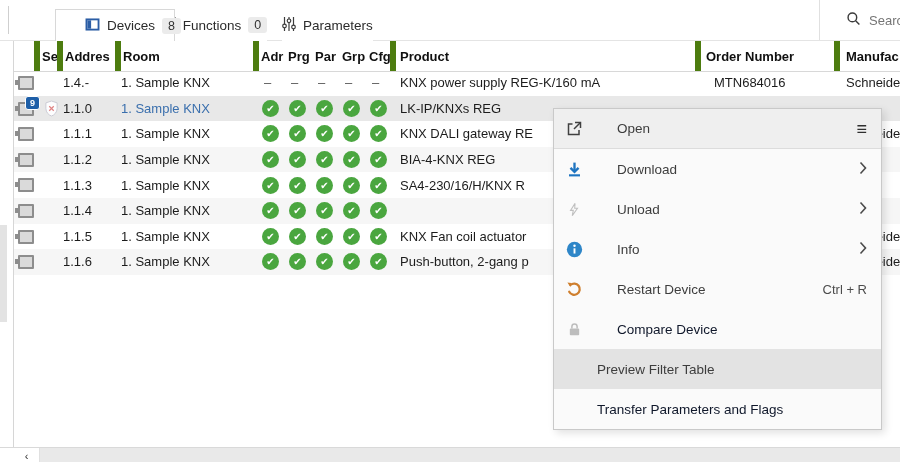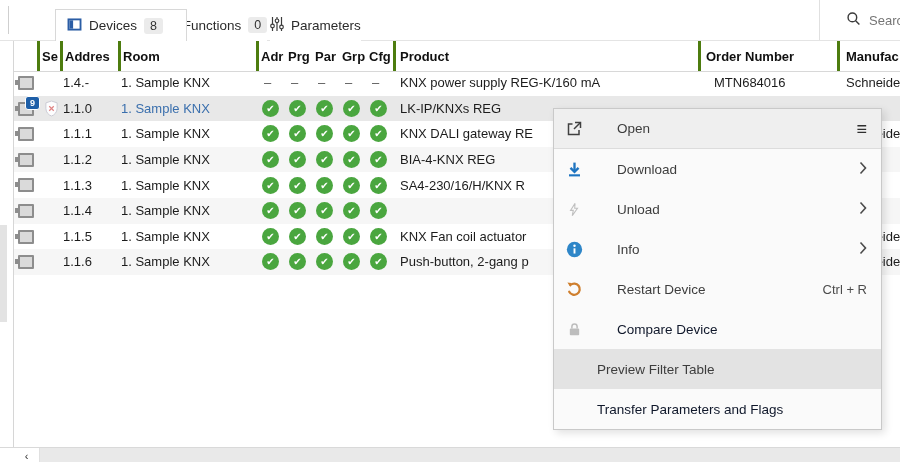--- a/index.html
+++ b/index.html
@@ -4,37 +4,37 @@
 <style>
   html,body{margin:0;padding:0;}
   body{width:900px;height:462px;position:relative;overflow:hidden;background:#fff;
        font-family:"Liberation Sans","DejaVu Sans",sans-serif;color:#1c1c1c;}
   
   .topbar{position:absolute;left:0;top:0;width:900px;height:40px;background:#fff;
           border-bottom:1px solid #e4e4e4;z-index:3;}
   .tb-split{position:absolute;left:8px;top:6px;width:1px;height:28px;background:#cfcfcf;}
   .tab{position:absolute;top:9px;height:32px;display:flex;align-items:center;gap:7px;
        font-size:13.5px;color:#2b2b2b;box-sizing:border-box;background:#fff;}
-  .tab.active{left:55px;width:132px;border:1px solid #d8d8d8;border-bottom:none;
-              padding-left:11px;z-index:4;}
+  .tab.active{left:55px;width:120px;border:1px solid #d8d8d8;border-bottom:none;
+              padding-left:29px;z-index:4;}
   .tab.t-func{left:167px;}
-  .tab.t-par{left:270px;}
+  .tab.t-par{left:282px;}
   .badge{background:#ebebeb;border-radius:3px;padding:1px 6px;font-size:12.5px;color:#333;}
   .sqrt{font-size:16px;color:#333;}
   .search{position:absolute;left:819px;top:0;width:81px;height:40px;border-left:1px solid #e0e0e0;
           display:flex;align-items:center;gap:6px;padding-left:26px;box-sizing:border-box;}
   .search input{border:none;outline:none;width:48px;font-size:13px;color:#3f3f3f;
                 font-family:inherit;background:transparent;}
   
   .grid{display:grid;grid-template-columns:26px 23px 58px 138px 27px 27px 27px 27px 29px 305px 139px 1fr;}
   .thead{position:absolute;left:14px;top:40px;right:0;height:30px;align-items:center;
          border-top:1px solid #e6e6e6;border-bottom:1px solid #d8d8d8;
          font-size:13px;font-weight:700;color:#101010;background:#fff;}
   .th{height:100%;display:flex;align-items:center;overflow:hidden;white-space:nowrap;
-      border-right:3px solid #4d7c0f;padding-left:2px;box-sizing:border-box;}
+      border-right:6px solid #4d7c0f;padding-left:2px;box-sizing:border-box;}
   .th.nob{border-right:none;}
   .th.p4{padding-left:4px;} .th.p5{padding-left:5px;} .th.p6{padding-left:6px;}
   .tbody{position:absolute;left:14px;top:70px;right:0;}
   .row{height:25.6px;align-items:center;font-size:13px;}
   .row.alt{background:#f6f6f6;}
   .row.selected{background:#e8e8e8;}
   .row.selected .c-room{color:#3a6fad;}
   .cell{overflow:hidden;white-space:nowrap;}
   .c-prod{padding-left:4px;} .c-ord{padding-left:5px;margin-left:8px;} .c-mfr{padding-left:6px;}
   .c-icon{position:relative;height:100%;}

